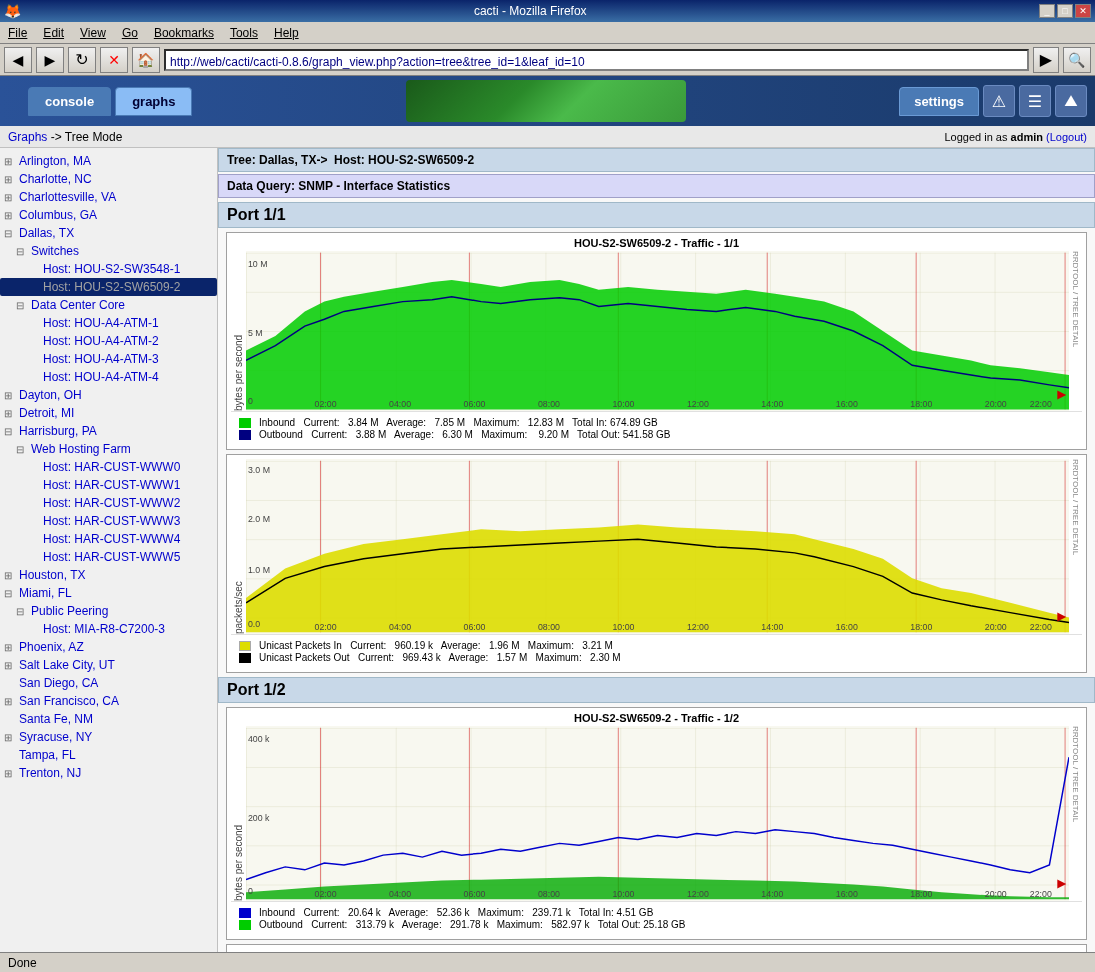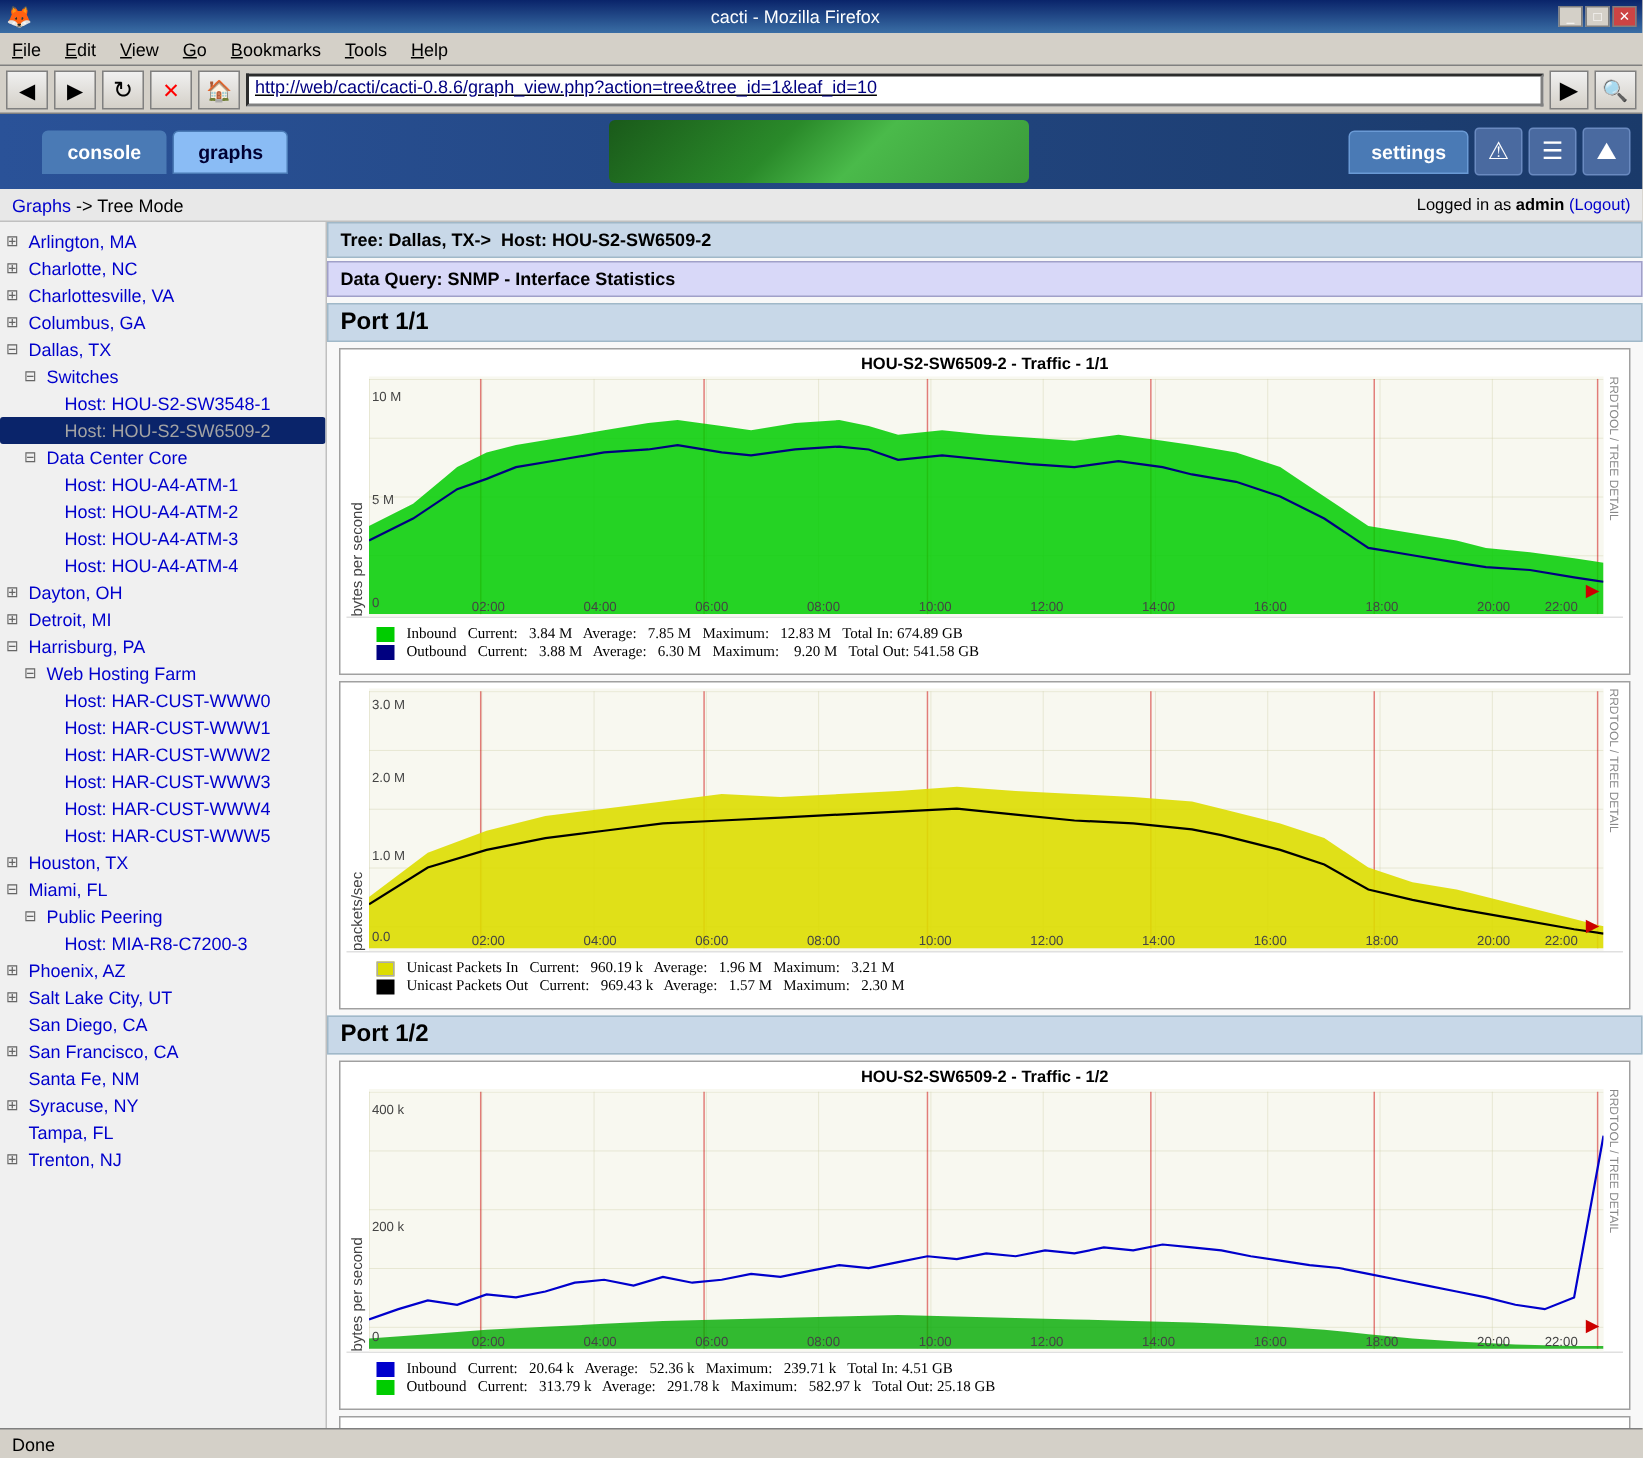--- a/index.html
+++ b/index.html
@@ -22,20 +22,21 @@
 
     
     .menubar {
       background: #d4d0c8;
       height: 22px;
       display: flex;
       align-items: center;
       padding: 0 4px;
       gap: 8px;
       border-bottom: 1px solid #808080;
+      text-decoration: underline;
     }
     .menu-item { font-size: 12px; cursor: pointer; padding: 2px 4px; }
 
     
     .toolbar {
       background: #d4d0c8;
       height: 32px;
       display: flex;
       align-items: center;
       padding: 2px 4px;
@@ -49,23 +50,22 @@
       cursor: pointer;
       display: flex; align-items: center; justify-content: center;
       font-size: 14px;
     }
     .address-bar {
       flex: 1;
       height: 22px;
       border: 2px inset #808080;
       background: white;
       display: flex;
-      align-items: flex-start;
+      align-items: flex-end;
       padding: 0 4px;
-      text-decoration: underline;
     }
     .address-input { border: none; outline: none; width: 100%; font-size: 12px; color: #000080; background: transparent; }
     .go-btn { width: 26px; height: 26px; background: linear-gradient(to bottom, #f0f0f0, #d4d0c8); border: 1px solid #808080; cursor: pointer; display: flex; align-items: center; justify-content: center; }
 
     
     .cacti-header {
       background: linear-gradient(to right, #2a5298, #1a3a6a);
       height: 50px;
       display: flex;
       align-items: center;
@@ -235,21 +235,21 @@
       font-size: 8px;
       color: #888;
       white-space: nowrap;
       padding: 0 2px;
     }
     .chart-legend {
       font-size: 10px;
       padding: 4px 8px;
       border-top: 1px solid #e0e0e0;
     }
-    .legend-row { display: flex; gap: 8px; align-items: center; margin: 1px 12px; font-family: Liberation Serif, serif; }
+    .legend-row { display: flex; gap: 8px; align-items: center; margin: 1px 0; }
     .legend-color { width: 12px; height: 10px; display: inline-block; }
 
     
     .statusbar {
       background: #d4d0c8;
       height: 20px;
       display: flex;
       align-items: center;
       padding: 0 8px;
       border-top: 1px solid #808080;

